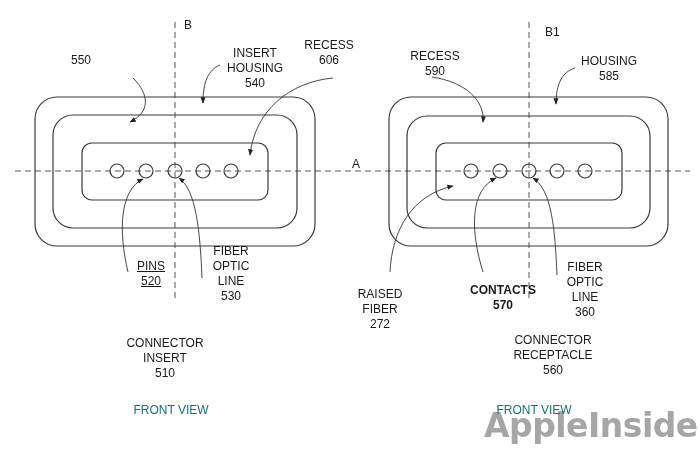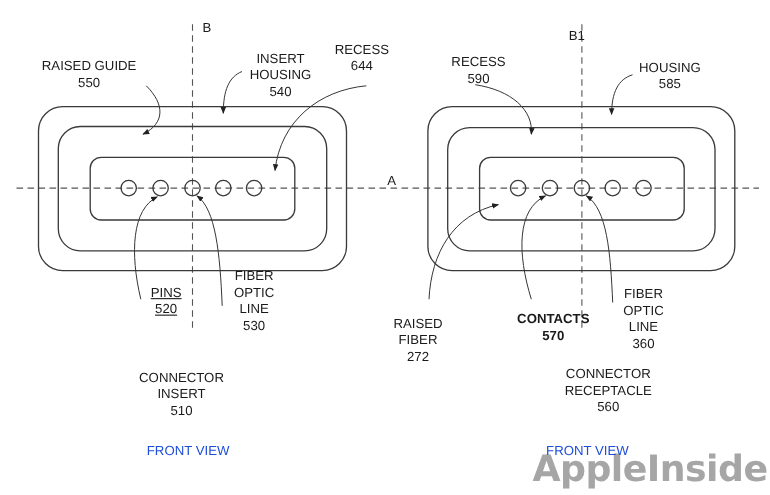--- a/index.html
+++ b/index.html
@@ -2,21 +2,21 @@
 <html><head>
 <meta charset="utf-8">
 <style>
   html, body { margin: 0; padding: 0; background: #ffffff; }
   body { width: 700px; height: 450px; position: relative; overflow: hidden; font-family: "Liberation Sans", sans-serif; }
   svg#fig { position: absolute; left: 0; top: 0; width: 700px; height: 450px; }
   .lbl { position: absolute; text-align: center; color: #1a1a1a; font-size: 12px; line-height: 15px; white-space: nowrap; transform: translateX(-50%); }
   .lbl span { display: block; }
   .axis { position: absolute; color: #1a1a1a; font-size: 12px; line-height: 14px; }
   .watermark { position: absolute; left: 484px; top: 408px; font-family: "DejaVu Sans", sans-serif; font-weight: bold; font-size: 33px; color: #a6a6a6; letter-spacing: -0.5px; line-height: 36px; }
-  .front { position: absolute; font-size: 12px; color: #1d4ed8; transform: translateX(-50%); white-space: nowrap; }
+  .front { position: absolute; font-size: 12px; color: #0f766e; transform: translateX(-50%); white-space: nowrap; }
 </style>
 </head>
 <body>
 
 <svg id="fig" viewBox="0 0 700 450">
   <defs>
     <marker id="ah" viewBox="0 0 10 10" refX="9" refY="5" markerWidth="7" markerHeight="7" orient="auto-start-reverse">
       <path d="M0,1 L10,5 L0,9 z" fill="#222"></path>
     </marker>
   </defs>
@@ -58,35 +58,34 @@
   <g fill="none" stroke="#333" stroke-width="0.9" marker-end="url(#ah)">
     <path d="M432,77 C465,82 485,100 483,122"></path>
     <path d="M575,68 C562,72 556,84 556,104"></path>
     <path d="M390,272 C392,230 412,195 453,186"></path>
     <path d="M483,272 C470,230 470,190 496,178"></path>
     <path d="M557,275 C555,230 552,190 533,178"></path>
   </g>
 </svg>
 
 <div class="axis" style="left:184px;top:18px;">B</div>
-<div class="axis" style="left:517px;top:25px;">B1</div>
+<div class="axis" style="left:545px;top:25px;">B1</div>
 <div class="axis" style="left:352px;top:157px;">A</div>
 
 <div class="lbl" style="left:81px;top:53px;">
-  <span>RAISED GUIDE</span>
   <span>550</span>
 </div>
 <div class="lbl" style="left:255px;top:46px;">
   <span>INSERT</span>
   <span>HOUSING</span>
   <span>540</span>
 </div>
 <div class="lbl" style="left:329px;top:38px;">
   <span>RECESS</span>
-  <span>644</span>
+  <span>606</span>
 </div>
 <div class="lbl" style="left:151px;top:259px;text-decoration:underline;">
   <span>PINS</span>
   <span>520</span>
 </div>
 <div class="lbl" style="left:231px;top:244px;">
   <span>FIBER</span>
   <span>OPTIC</span>
   <span>LINE</span>
   <span>530</span>

